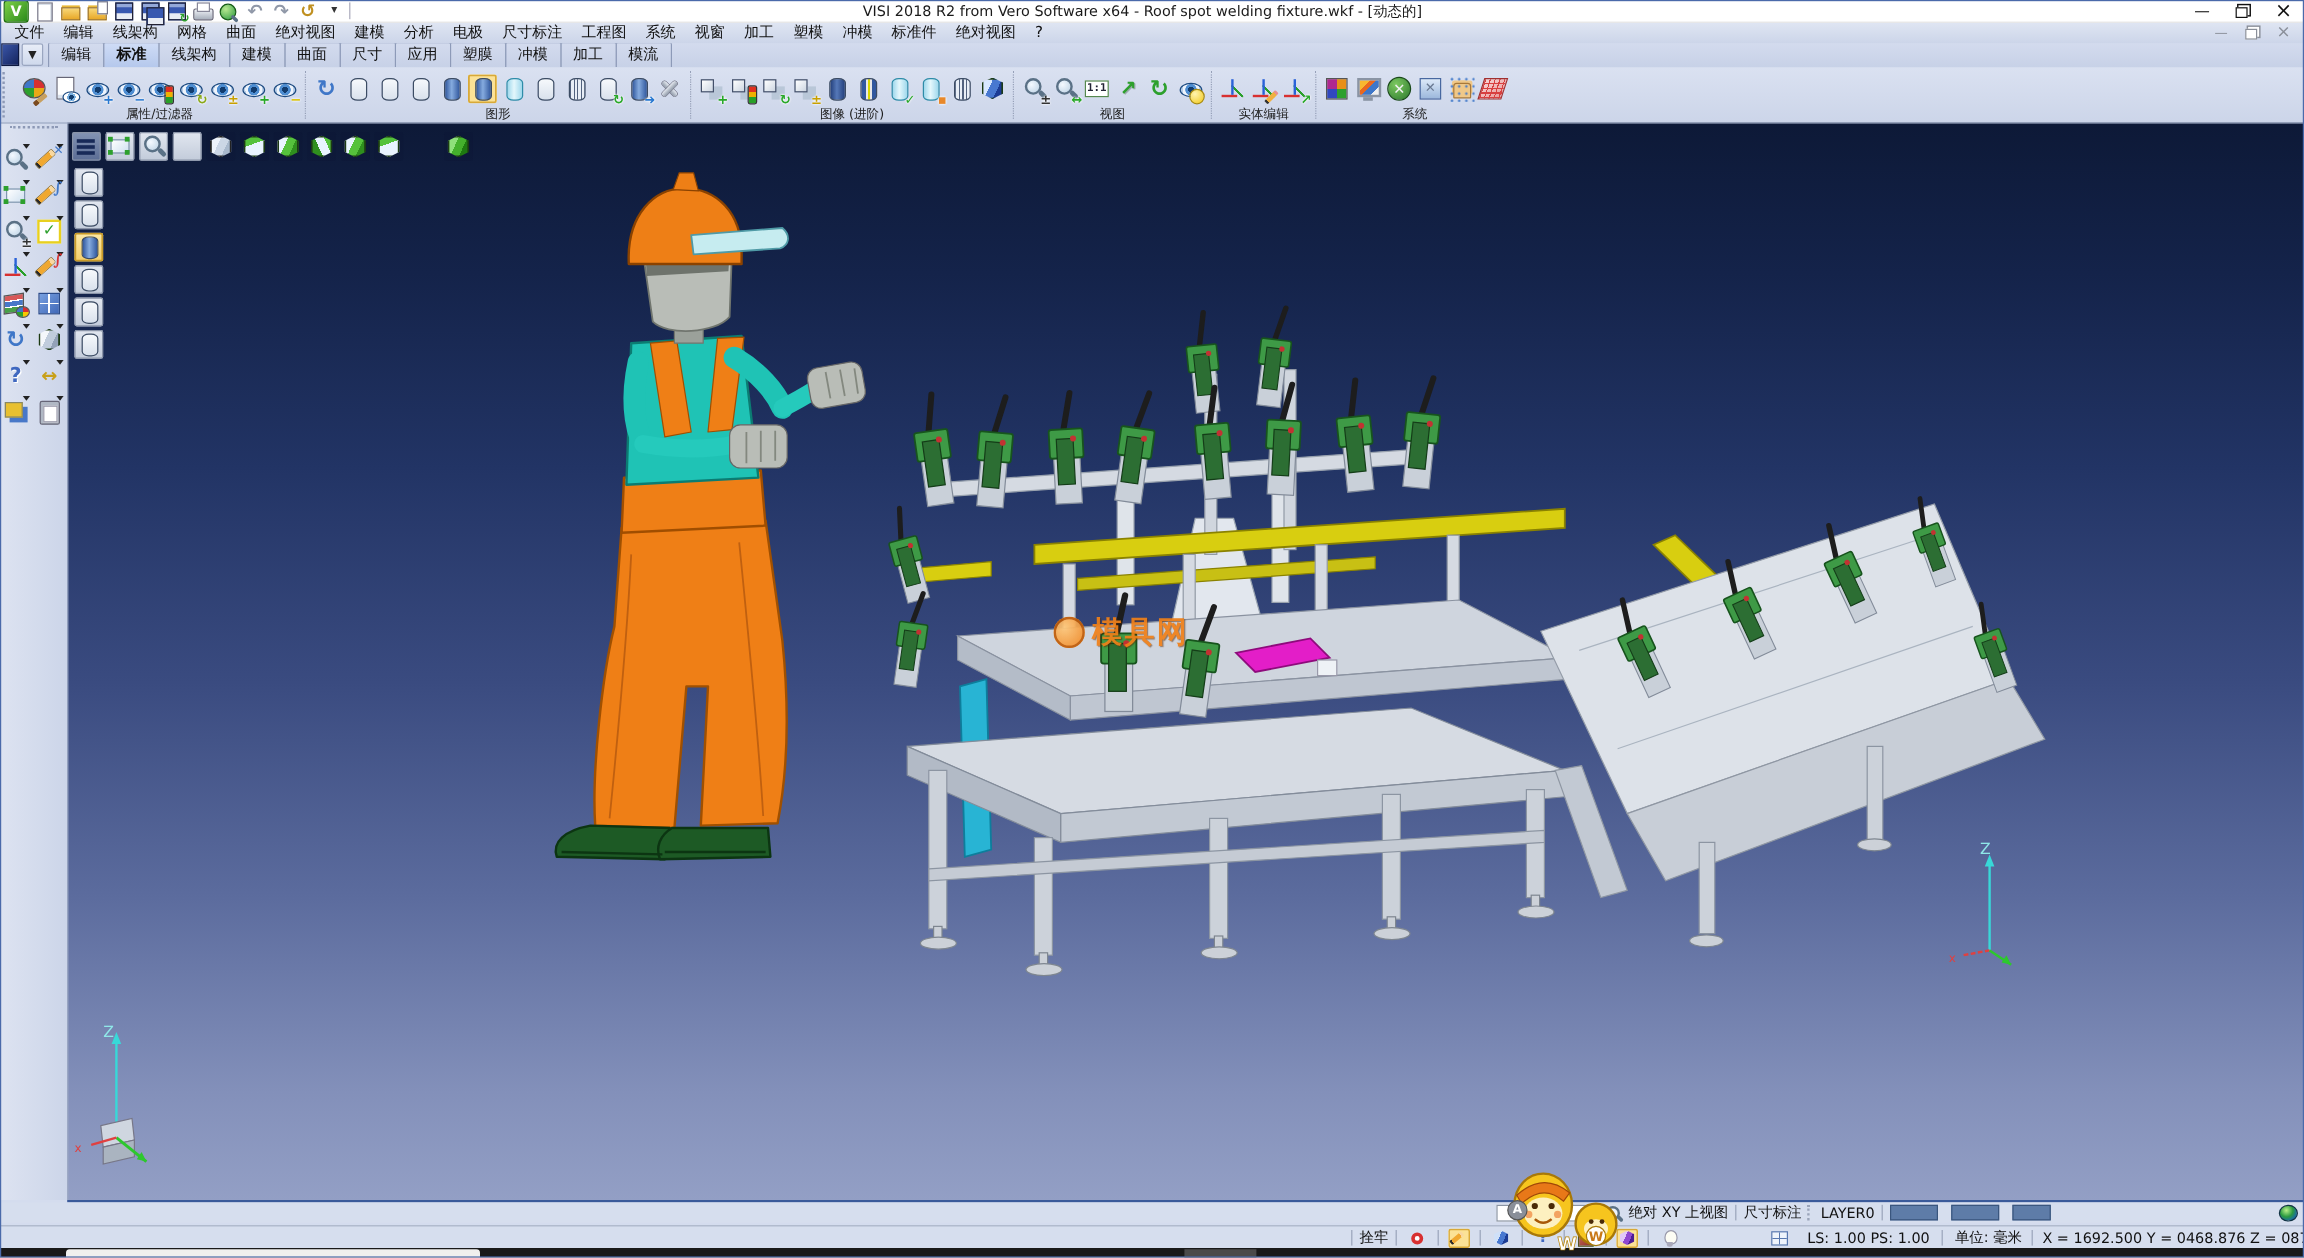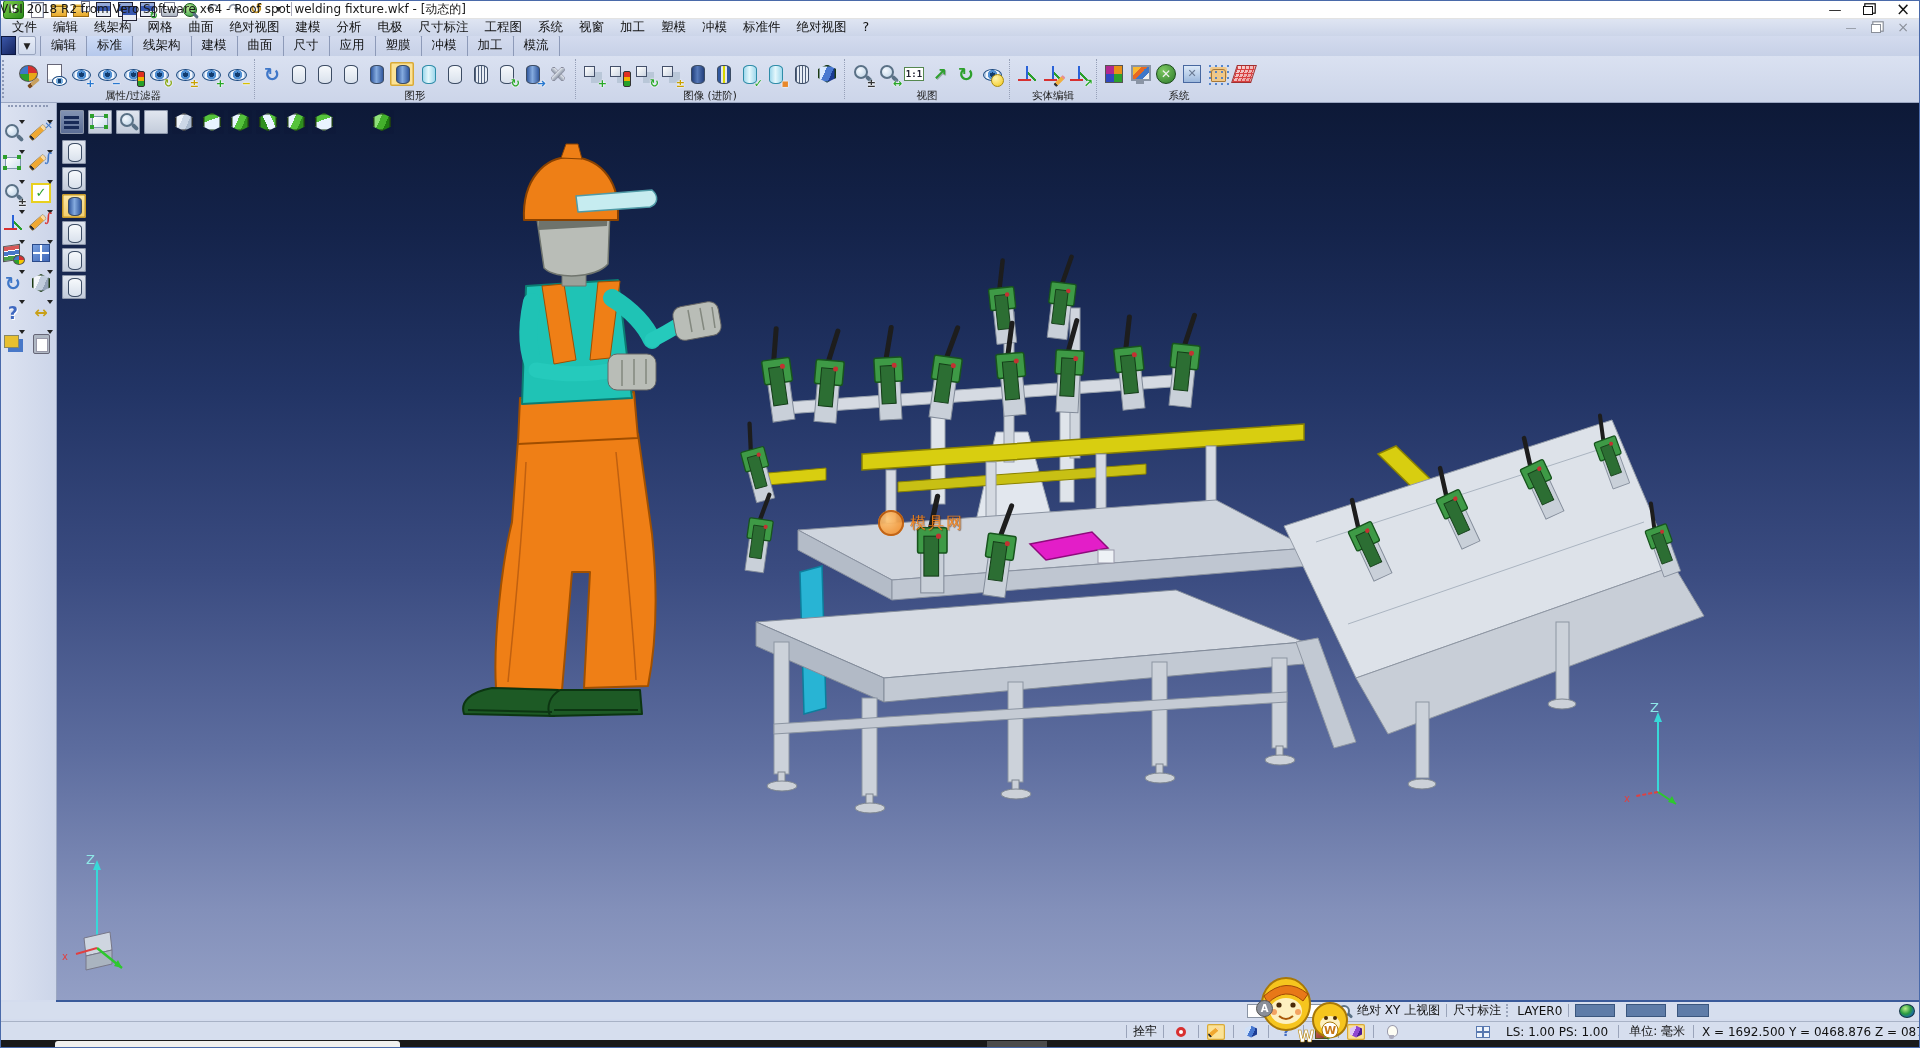--- a/index.html
+++ b/index.html
@@ -3,36 +3,36 @@
 <meta charset="utf-8">
 <style>
   html,body{margin:0;padding:0}
   body{width:1920px;height:1048px;overflow:hidden;position:relative;
        font-family:"DejaVu Sans","Liberation Sans",sans-serif;background:#d4dcee;
        -webkit-font-smoothing:antialiased}
   
   #titlebar{position:absolute;left:0;top:0;right:0;height:18px;background:#fff;
     display:flex;align-items:center;border-bottom:1px solid #e3e3e3;z-index:30}
   #qaccess{display:flex;align-items:center;gap:3px;padding-left:3px}
-  #apptitle{position:absolute;left:0;right:16px;text-align:left;font-size:12px;color:#1a1a1a;pointer-events:none}
+  #apptitle{position:absolute;left:0;right:16px;text-align:center;font-size:12px;color:#1a1a1a;pointer-events:none}
   #winctl{margin-left:auto;display:flex;z-index:2}
   .wc{width:34px;height:18px;display:flex;align-items:center;justify-content:center;color:#111;font-size:13px}
   .wc.sm{color:#8a8f99;width:26px;font-size:11px}
   .wc-restore::before{content:"";width:8px;height:7px;border:1.4px solid currentColor;box-shadow:2px -2px 0 -0.4px #fff,2px -2px 0 0.8px currentColor;margin-top:2px;margin-left:-2px;display:block;background:#fff}
   
   #menubar{position:absolute;left:0;top:18px;right:0;height:18px;background:linear-gradient(#e0e6f3,#ccd5e9);
     display:flex;align-items:center;padding-left:4px;z-index:29}
   .menu-item{font-size:12.5px;color:#111;padding:0 8px;line-height:18px;white-space:nowrap}
   
   #tabbar{position:absolute;left:0;top:36px;right:0;height:20px;background:linear-gradient(#d3dbee,#c7d1e7);
     display:flex;align-items:flex-end;z-index:28}
   #mdi-doc-icon{width:13px;height:17px;margin:0 2px 1px 1px;background:linear-gradient(135deg,#3a56a8,#15245e);border:1px solid #0d1840}
   #tab-drop{width:16px;height:17px;margin-bottom:1px;display:flex;align-items:center;justify-content:center;font-size:9px;color:#222;border:1px solid #9aa6c0;background:linear-gradient(#e8edf8,#cfd9ec);border-radius:2px}
   .tab{font-size:12.5px;color:#111;padding:1px 10px 2px;border:1px solid #8d9ab8;border-bottom:none;background:transparent;white-space:nowrap;border-radius:2px 2px 0 0;margin-right:-1px}
-  .tab.active{background:linear-gradient(#cfdcf6,#b5c8ec);font-weight:normal}
+  .tab.active{background:linear-gradient(#cfdcf6,#b5c8ec);font-weight:bold}
   
   #ribbon{position:absolute;left:0;top:56px;right:0;height:46px;background:linear-gradient(#dae1f1,#ccd5e9);
     display:flex;align-items:stretch;border-bottom:1px solid #9ba7c2;z-index:27}
   .rhandle{width:7px;margin:4px 2px;border-left:2px dotted #8d99b6}
   .rgroup{display:flex;flex-direction:column;padding:2px 4px 0}
   .ricons{display:flex;gap:2px;flex:1;align-items:center}
   .rlabel{text-align:center;font-size:10.5px;color:#1c1c1c;line-height:13px;white-space:nowrap}
   .rsep{border-left:1px dotted #96a0b8;margin:3px 1px}
   
   .ic{position:relative;display:inline-block;width:24px;height:24px;flex:none;border-radius:2px}
@@ -170,21 +170,21 @@
   .vtile.dark{background:linear-gradient(#8494b4,#5a6c94)}
   .vtile.sel{background:linear-gradient(#fce9a8,#f2cd6a);box-shadow:inset 0 0 0 1.5px #c89a28}
   #vp-toprow{position:absolute;left:4px;top:8px;display:flex;gap:4px;z-index:12}
   #vp-toprow .gapL{margin-left:30px}
   .vcube{background:rgba(10,20,50,.25);border-radius:2px}
   #vp-stylecol{position:absolute;left:6px;top:38px;display:flex;flex-direction:column;gap:3px;z-index:12}
   
   #watermark{position:absolute;left:822px;top:408px;display:flex;align-items:center;gap:6px;opacity:.92;z-index:11}
   #watermark .wm-logo{width:26px;height:26px;border-radius:50%;background:radial-gradient(circle at 35% 35%,#ffc87a,#f08018);
     box-shadow:inset 0 0 0 2px #c05c08}
-  #watermark .wm-text{font-size:16px;font-weight:normal;color:#f08018;text-shadow:1px 1px 1px rgba(90,40,0,.6);letter-spacing:2px}
+  #watermark .wm-text{font-size:25px;font-weight:bold;color:#f08018;text-shadow:1px 1px 1px rgba(90,40,0,.6);letter-spacing:2px}
   
   #status-a{position:absolute;left:0;top:1002px;width:1920px;height:17px;background:#d6deee;display:flex;align-items:center;
     font-size:12px;color:#111;z-index:25}
   #status-b{position:absolute;left:0;top:1021px;width:1920px;height:19px;background:#d6deee;display:flex;align-items:center;
     font-size:12px;color:#111;border-top:1px solid #a8b2c6;z-index:25}
   .ssep{width:1px;height:13px;background:#9aa4ba;margin:0 6px;flex:none}
   .sdots{width:4px;height:13px;border-left:2px dotted #9aa4ba;margin:0 5px;flex:none}
   .sbox{position:relative;width:18px;height:16px;border-radius:2px;flex:none;margin:0 2px}
   .sbox.ysel{background:#fbe296;box-shadow:inset 0 0 0 1.2px #d8a938}
   .s-red::before{content:"";position:absolute;inset:3px 4px;border:3px solid #d83030;border-radius:50%;background:#fff}

